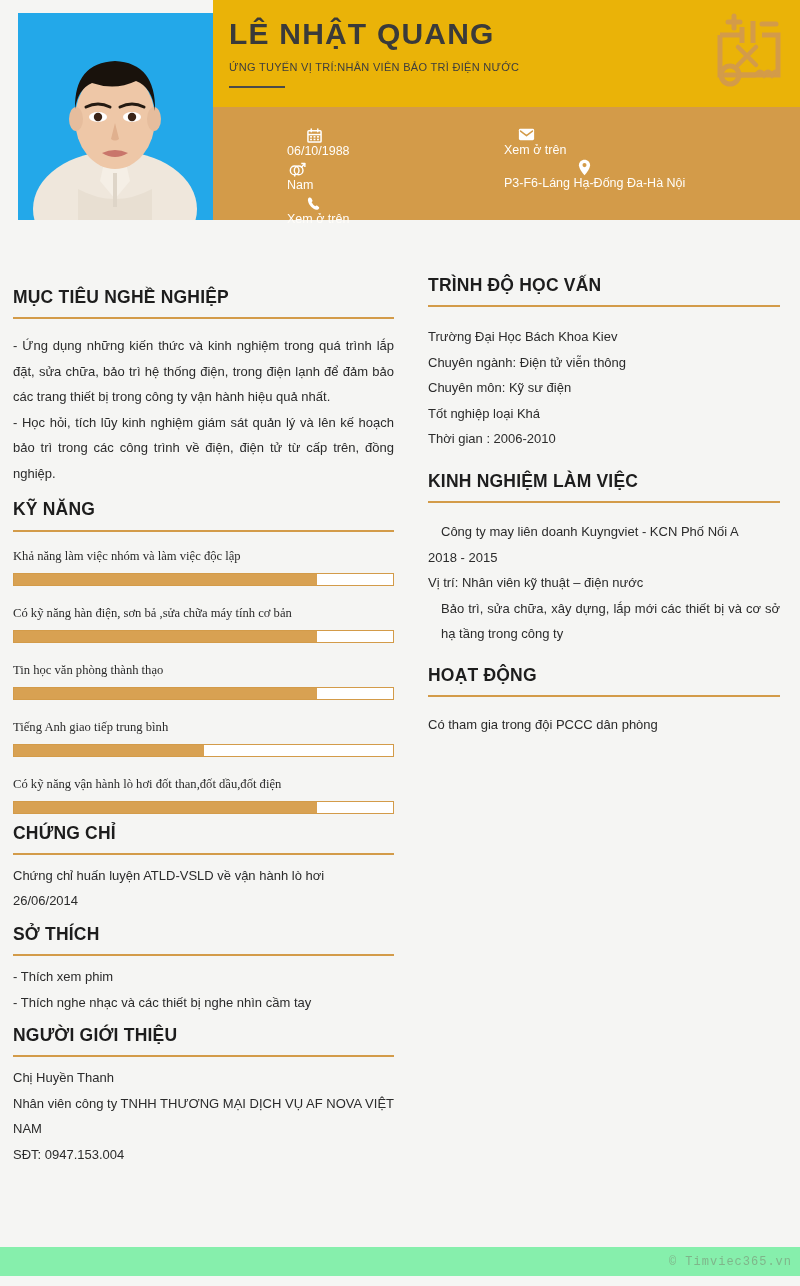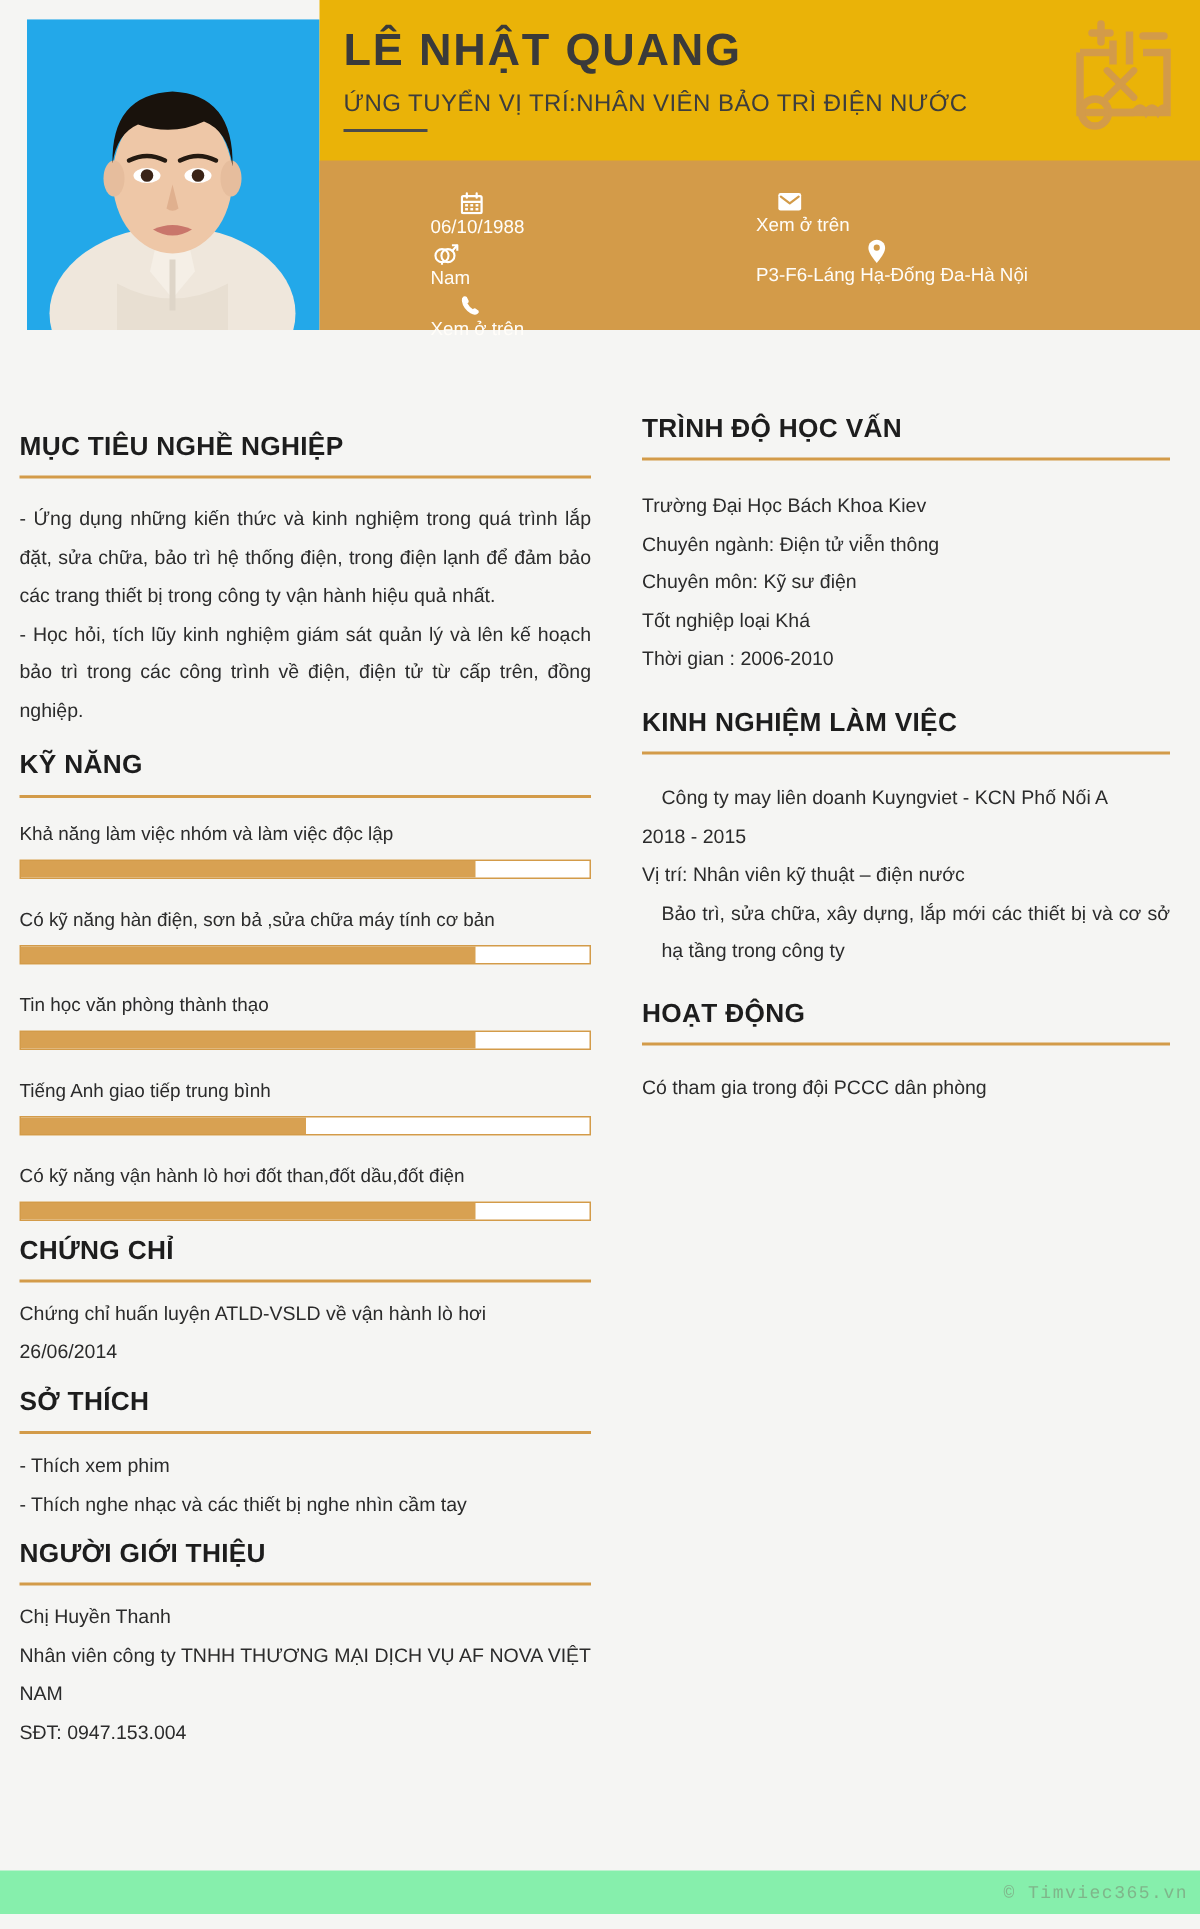--- a/index.html
+++ b/index.html
@@ -31,21 +31,21 @@
     width: 587px; height: 135px;
     background: #eab308;
   }
   .name {
     position: absolute; left: 16px; top: 17px;
     font-size: 30px; font-weight: 700; letter-spacing: 1.2px;
     color: #3a3a3a;
   }
   .subtitle {
     position: absolute; left: 16px; top: 61px;
-    font-size: 16px; letter-spacing: .3px; color: #3d3d3d;
+    font-size: 11px; letter-spacing: .3px; color: #3d3d3d;
   }
   .sub-rule {
     position: absolute; left: 16px; top: 86px;
     width: 56px; height: 2px; background: #4a4a4a;
   }
   .logo { position: absolute; right: 8px; top: 13px; width: 86px; height: 78px; }
   .logo svg { display: block; width: 100%; height: 100%; }
 
   .hdr-band {
     position: absolute; left: 213px; top: 107px;
@@ -83,21 +83,21 @@
 
   .para {
     font-size: 13px; color: #2b2b2b; line-height: 25.5px;
     text-align: justify; text-justify: inter-word;
   }
   .line { font-size: 13px; color: #2b2b2b; line-height: 25.5px; }
   .indent { padding-left: 13px; }
 
   
   .skill { margin-top: 0; }
-  .skill-label { font-size: 12.6px; color: #2b2b2b; line-height: 22px; }
+  .skill-label { font-size: 12.6px; color: #2b2b2b; line-height: 22px; font-family: Liberation Serif, serif; }
   .bar {
     position: relative; width: 381px; height: 13px;
     background: #ffffff; border: 1px solid #d39b49;
   }
   .bar-fill { position: absolute; left: 0; top: 0; height: 100%; background: #d8a152; }
 
   
   .footer {
     position: absolute; left: 0; top: 1247px;
     width: 800px; height: 29px; background: #86efac;

